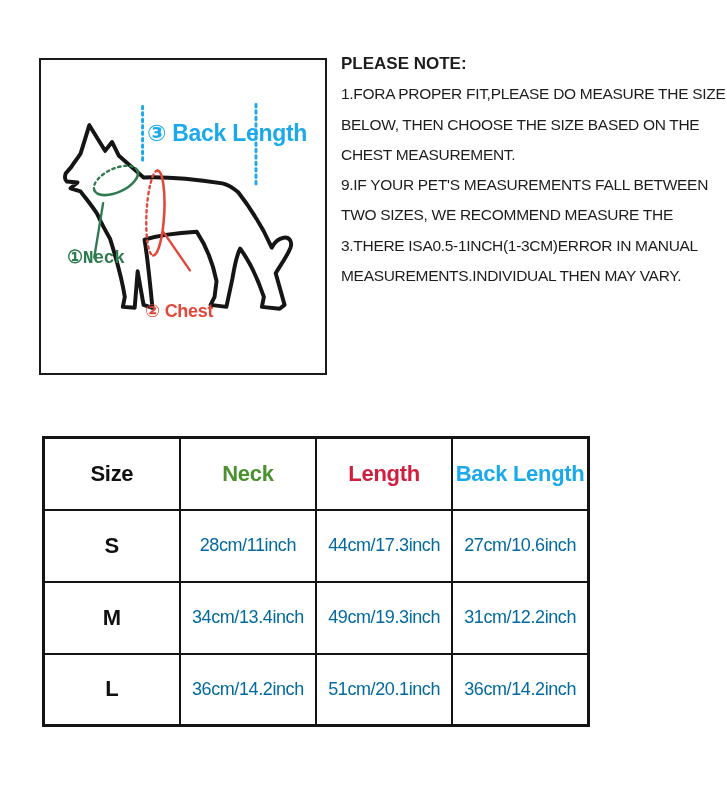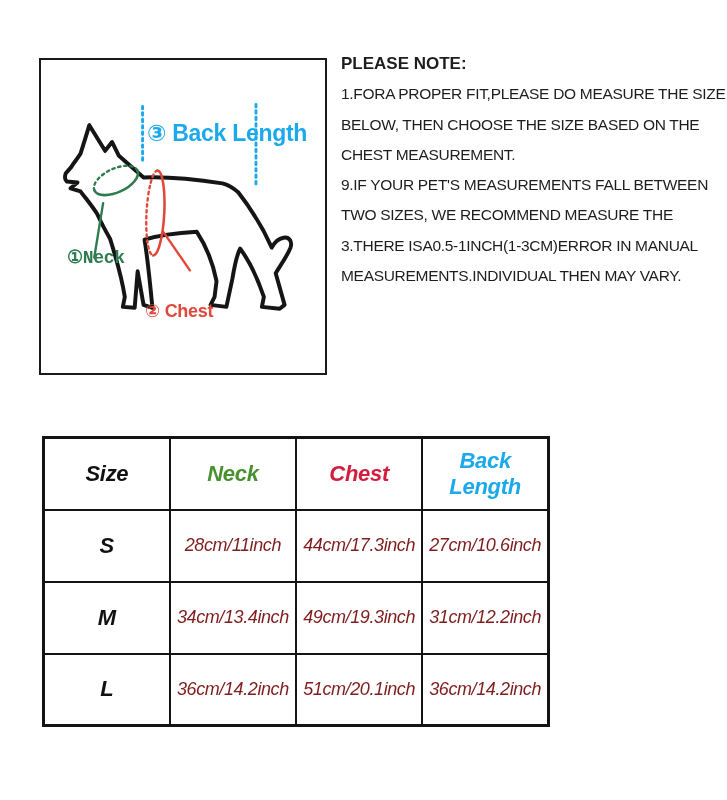--- a/index.html
+++ b/index.html
@@ -30,32 +30,31 @@
   
   .note{
     position:absolute;left:341px;top:49px;width:380px;
     color:var(--text);font-size:15.5px;line-height:30.3px;letter-spacing:-0.3px;
   }
   .note .title{font-weight:bold;font-size:17px;letter-spacing:0;}
   .note div{white-space:nowrap;}
 
   
   table.size-table{
-    position:absolute;left:42px;top:436px;width:508px;height:290px;
+    position:absolute;left:42px;top:436px;width:548px;height:290px;
     border-collapse:collapse;table-layout:fixed;background:#fff;
     border:3px solid var(--ink);
-    font-style:italic;
   }
   table.size-table th,table.size-table td{
     border:2px solid var(--ink);text-align:center;vertical-align:middle;
     height:72px;overflow:hidden;
   }
   table.size-table th{font-size:22px;font-weight:bold;letter-spacing:-0.3px;}
   td.cell-size{font-size:22px;font-weight:bold;color:#111;}
-  td.cell-val{font-size:18px;color:#7f1d1d;letter-spacing:-0.4px;}
+  td.cell-val{font-size:18px;color:#0369a1;letter-spacing:-0.4px;}
   th.c-size{color:#111;}
   th.c-neck{color:var(--green-header);}
   th.c-chest{color:var(--red-header);}
   th.c-back{color:var(--blue);}
 
   
   .dog-line{fill:none;stroke:#151515;stroke-width:4;stroke-linejoin:round;stroke-linecap:round;}
   .collar-solid{fill:none;stroke:var(--green-diagram);stroke-width:2.6;stroke-linecap:round;}
   .collar-dot{fill:none;stroke:var(--green-diagram);stroke-width:2.4;stroke-dasharray:2.5 3.6;stroke-linecap:round;}
   .girth-solid{fill:none;stroke:var(--red-diagram);stroke-width:2.6;stroke-linecap:round;}
@@ -143,21 +142,21 @@
     <div>TWO SIZES, WE RECOMMEND MEASURE THE</div>
     <div>3.THERE ISA0.5-1INCH(1-3CM)ERROR IN MANUAL</div>
     <div>MEASUREMENTS.INDIVIDUAL THEN MAY VARY.</div>
   </div>
 
   <table class="size-table">
     <thead>
       <tr>
         <th class="c-size">Size</th>
         <th class="c-neck">Neck</th>
-        <th class="c-chest">Chest</th>
+        <th class="c-chest">Length</th>
         <th class="c-back">Back Length</th>
       </tr>
     </thead>
     <tbody>
       <tr>
         <td class="cell-size">S</td>
         <td class="cell-val">28cm/11inch</td>
         <td class="cell-val">44cm/17.3inch</td>
         <td class="cell-val">27cm/10.6inch</td>
       </tr>

